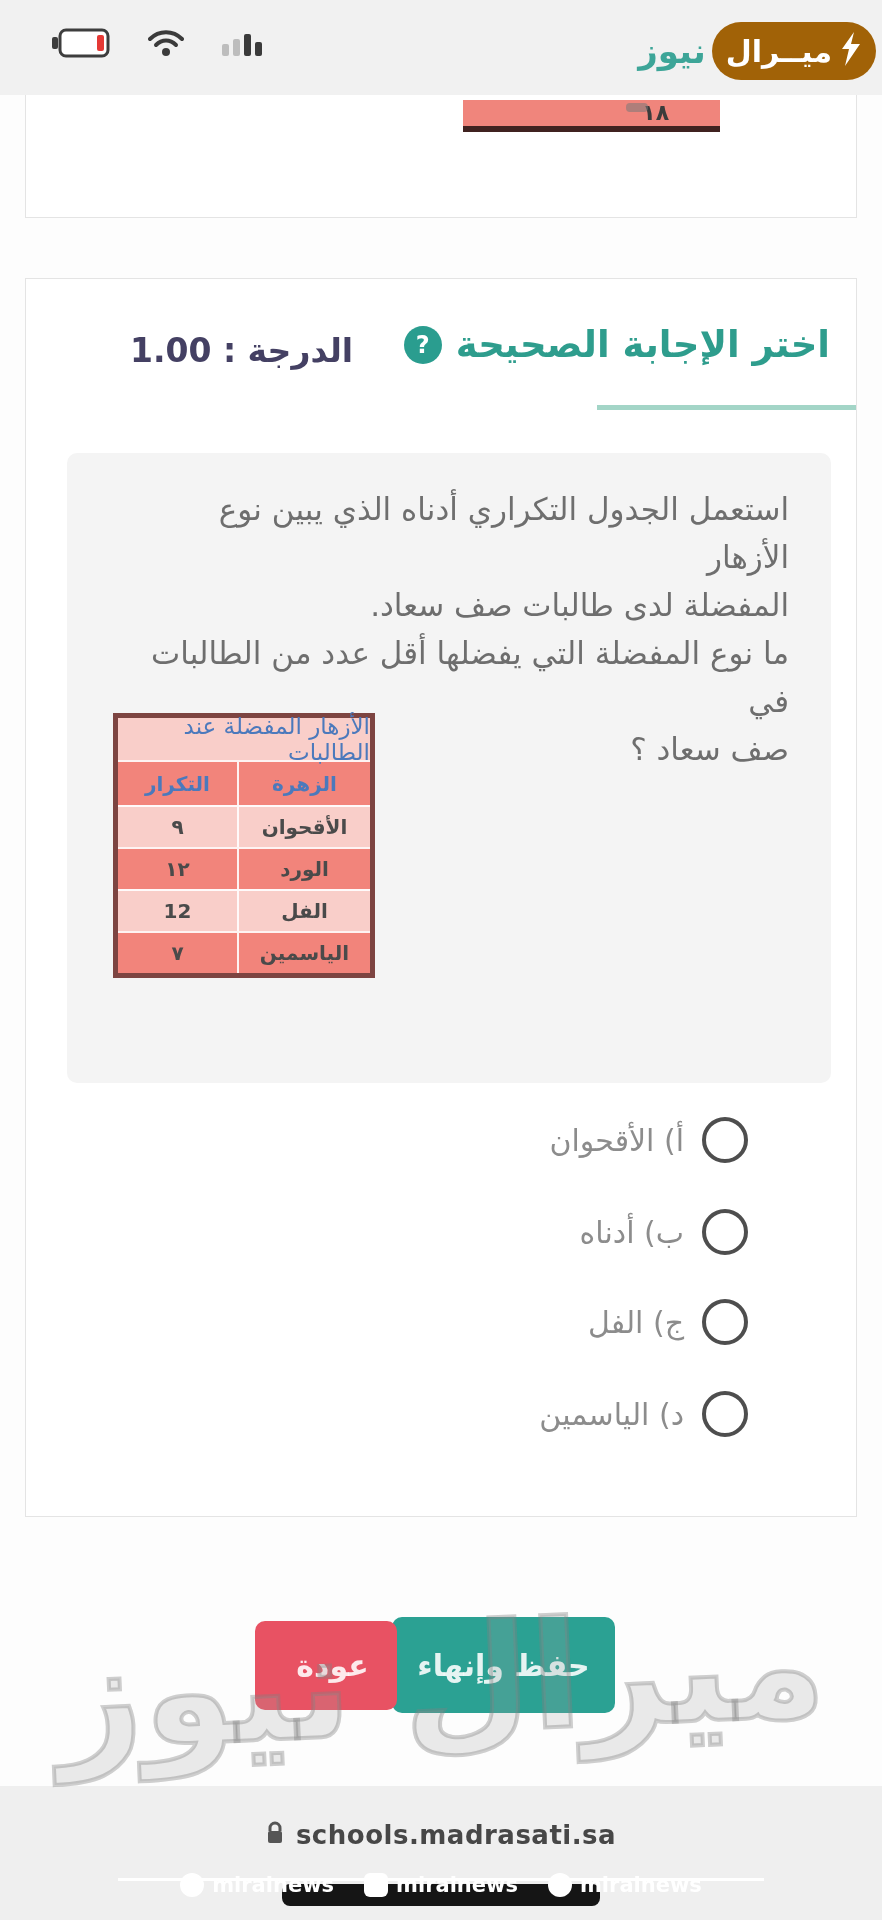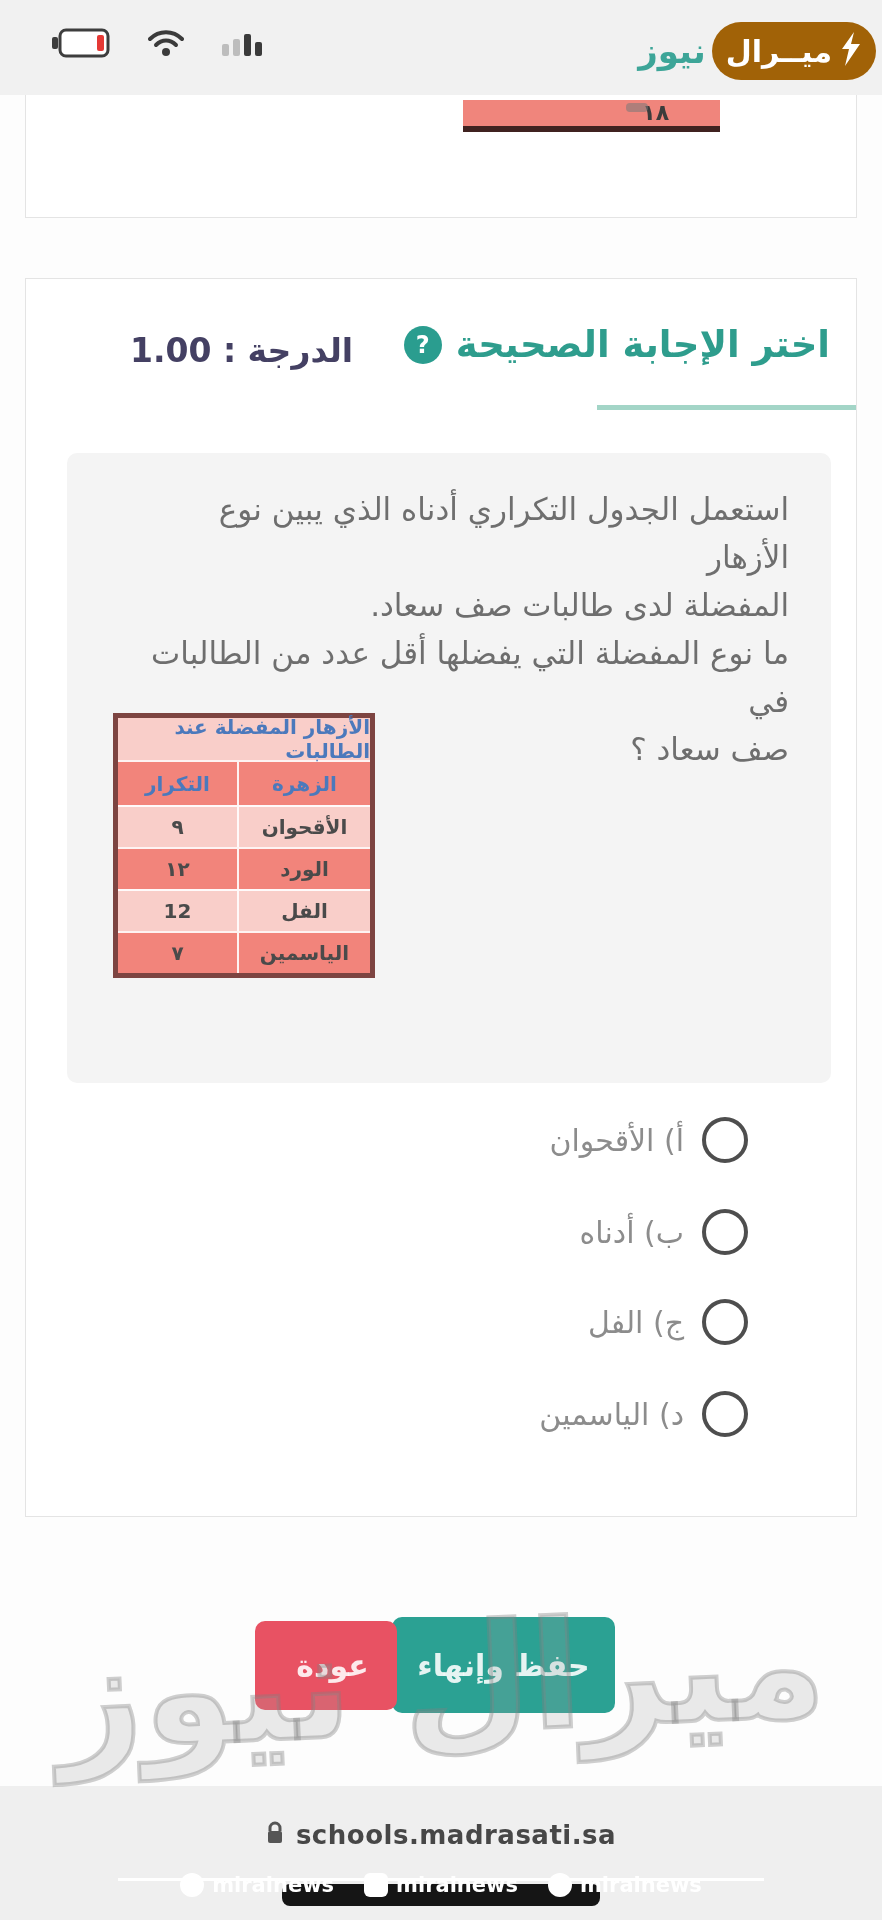--- a/index.html
+++ b/index.html
@@ -31,21 +31,21 @@
   .help-icon { width: 38px; height: 38px; border-radius: 50%; background: #2a9d8f; color: #fff; font-size: 24px; font-weight: bold;
     display: flex; align-items: center; justify-content: center; cursor: pointer; }
   .grade { position: absolute; top: 52px; left: 104px; color: #444063; font-size: 33px; font-weight: bold; direction: rtl; }
   .title-underline { position: absolute; top: 126px; right: 0; width: 259px; height: 5px; background: #a3d5c7; }
   
   .q-box { position: absolute; top: 174px; right: 25px; width: 764px; height: 630px; background: #f4f4f4; border-radius: 10px; }
   .q-text { padding: 32px 42px 0 60px; text-align: right; direction: rtl; }
   .q-line { color: #6e6e6e; font-size: 31px; line-height: 48px; font-weight: 500; }
   
   .ftable { position: absolute; top: 260px; left: 46px; width: 262px; border: 5px solid #7d4441; background: #fff; direction: rtl; }
-  .ft-title { height: 42px; background: #f9cec9; color: #4b79bc; font-weight: bold; font-size: 20px;
+  .ft-title { height: 42px; background: #f9cec9; color: #4b79bc; font-weight: normal; font-size: 23px;
     display: flex; align-items: center; justify-content: center; }
   .ft-row { display: flex; border-top: 2px solid rgba(255,255,255,.9); }
   .ft-cell { display: flex; align-items: center; justify-content: center; font-size: 20px; font-weight: bold; }
   .ft-cell.c1 { width: 52%; }
   .ft-cell.c2 { width: 48%; border-right: 2px solid rgba(255,255,255,.9); }
   .ft-head { height: 45px; background: #f2847b; }
   .ft-head .ft-cell { color: #4b79bc; }
   .ft-data { height: 42px; }
   .ft-data .ft-cell { color: #4a4a4a; }
   .bg-light { background: #f9cec9; }

